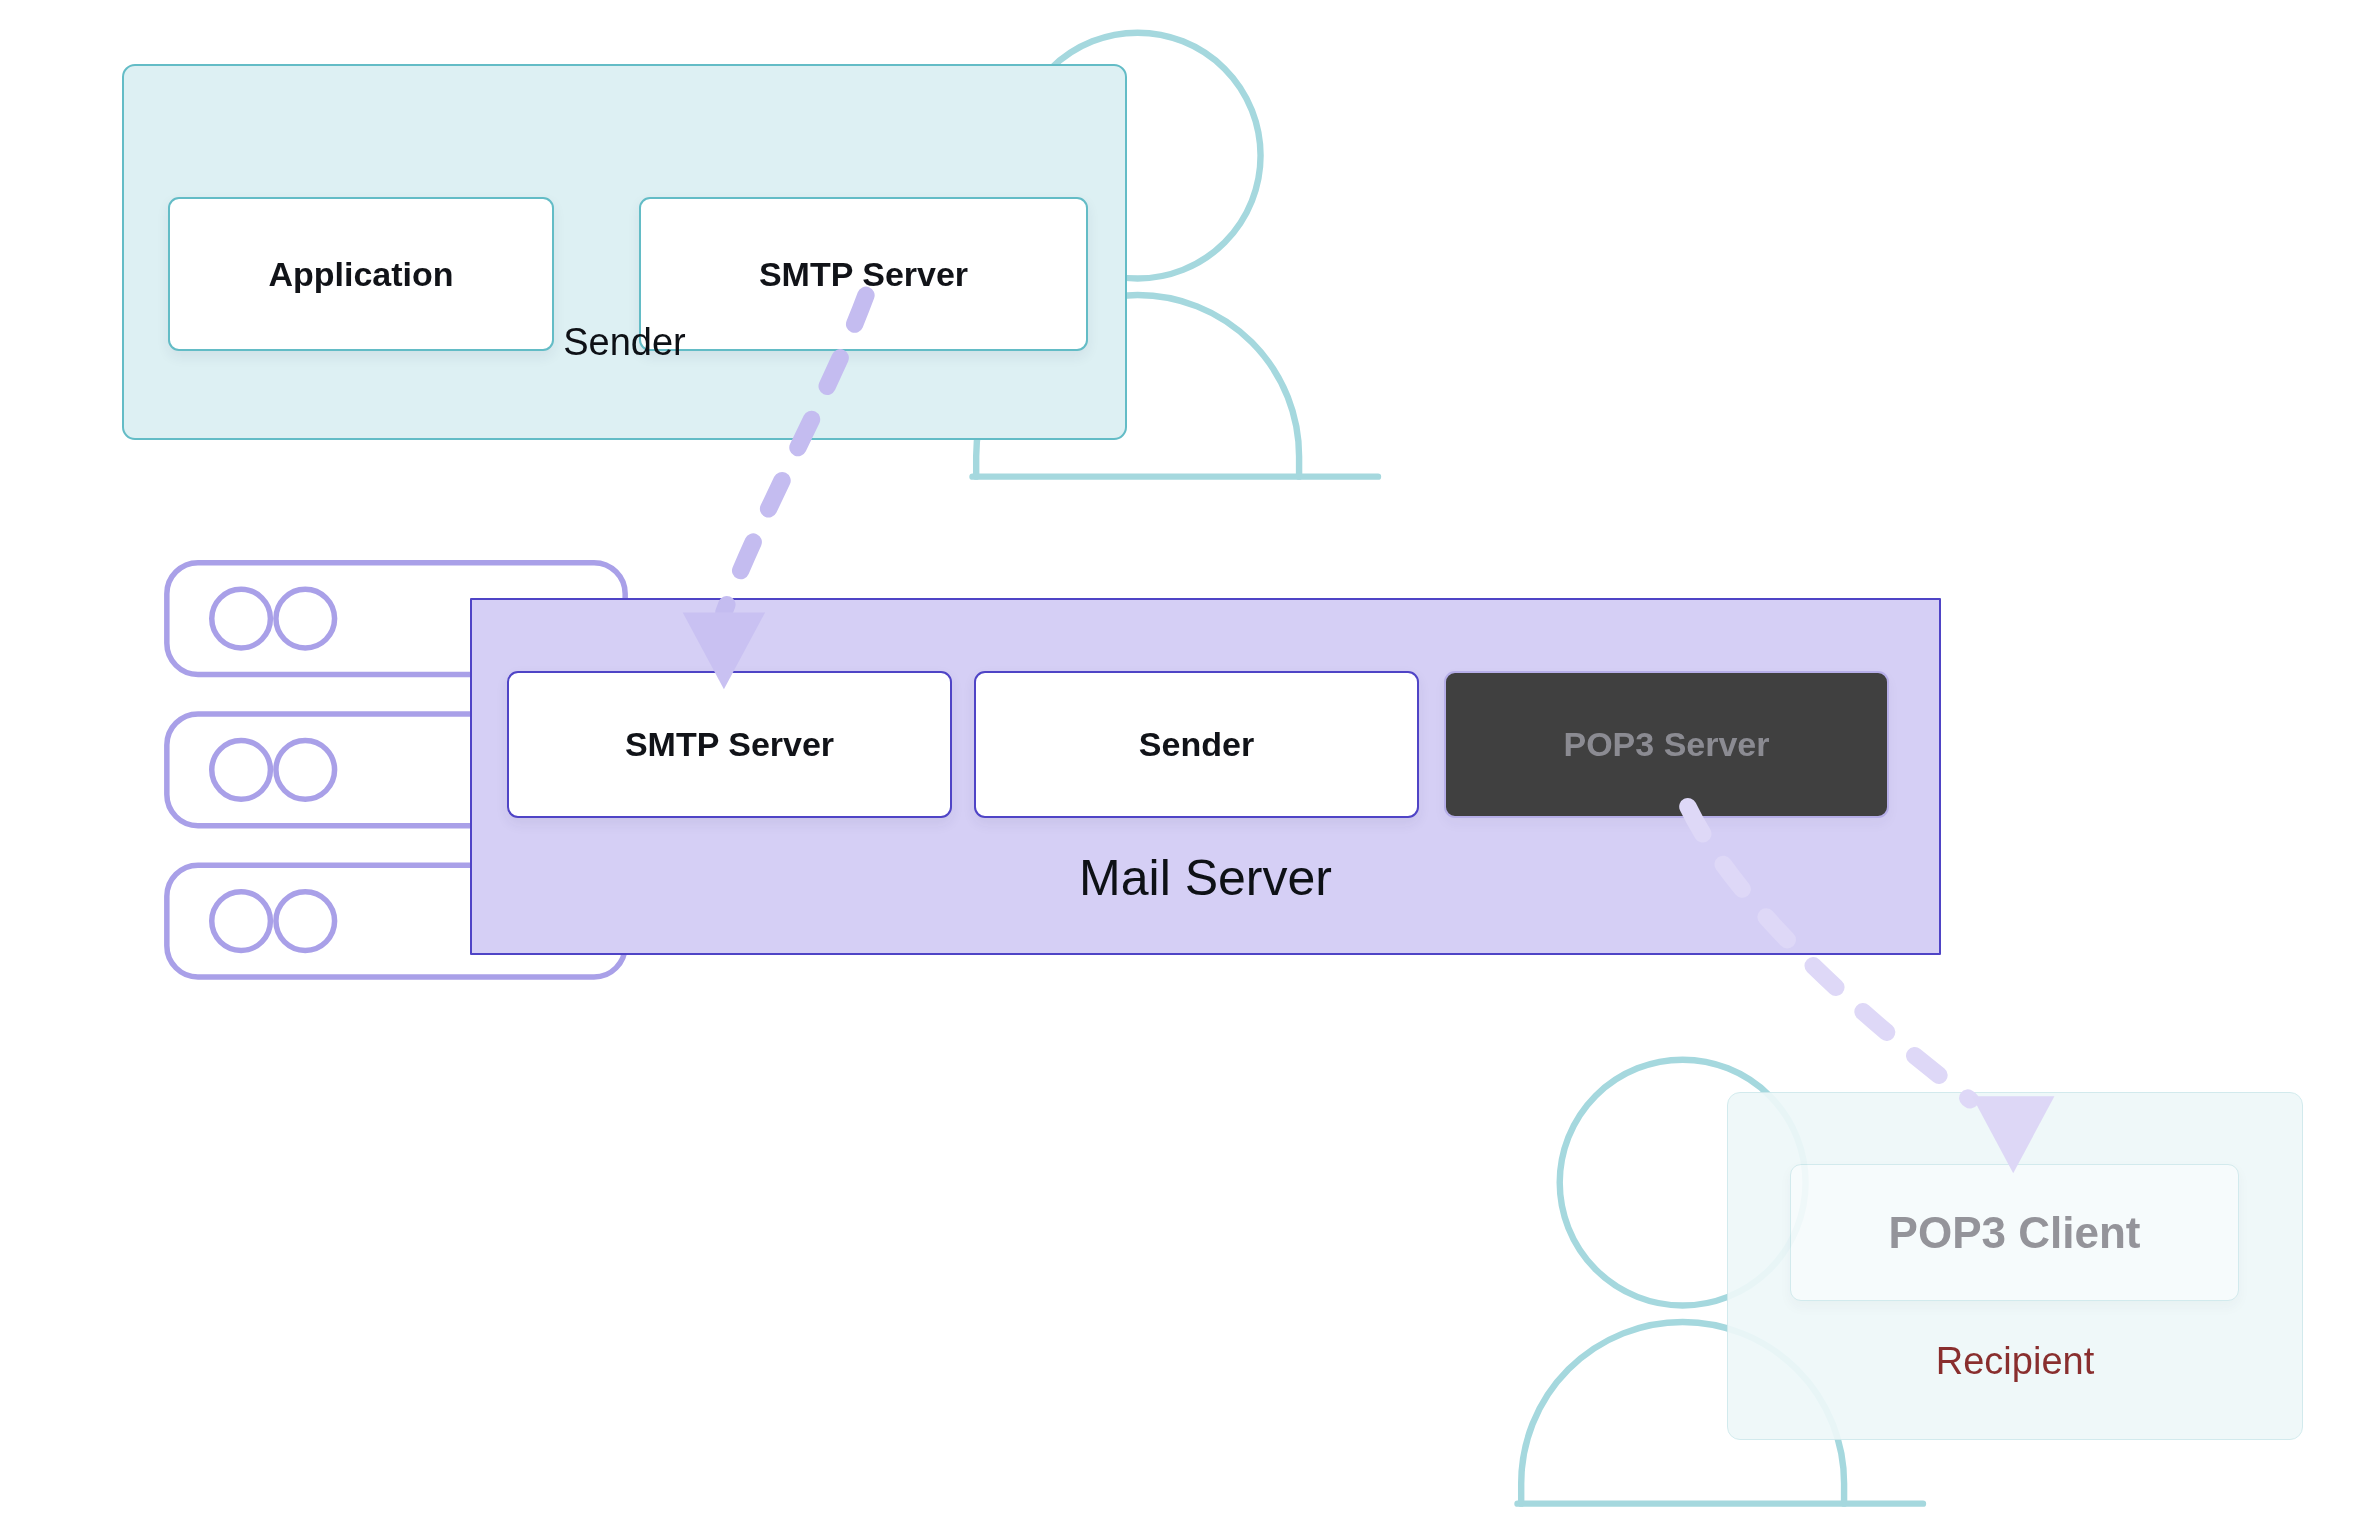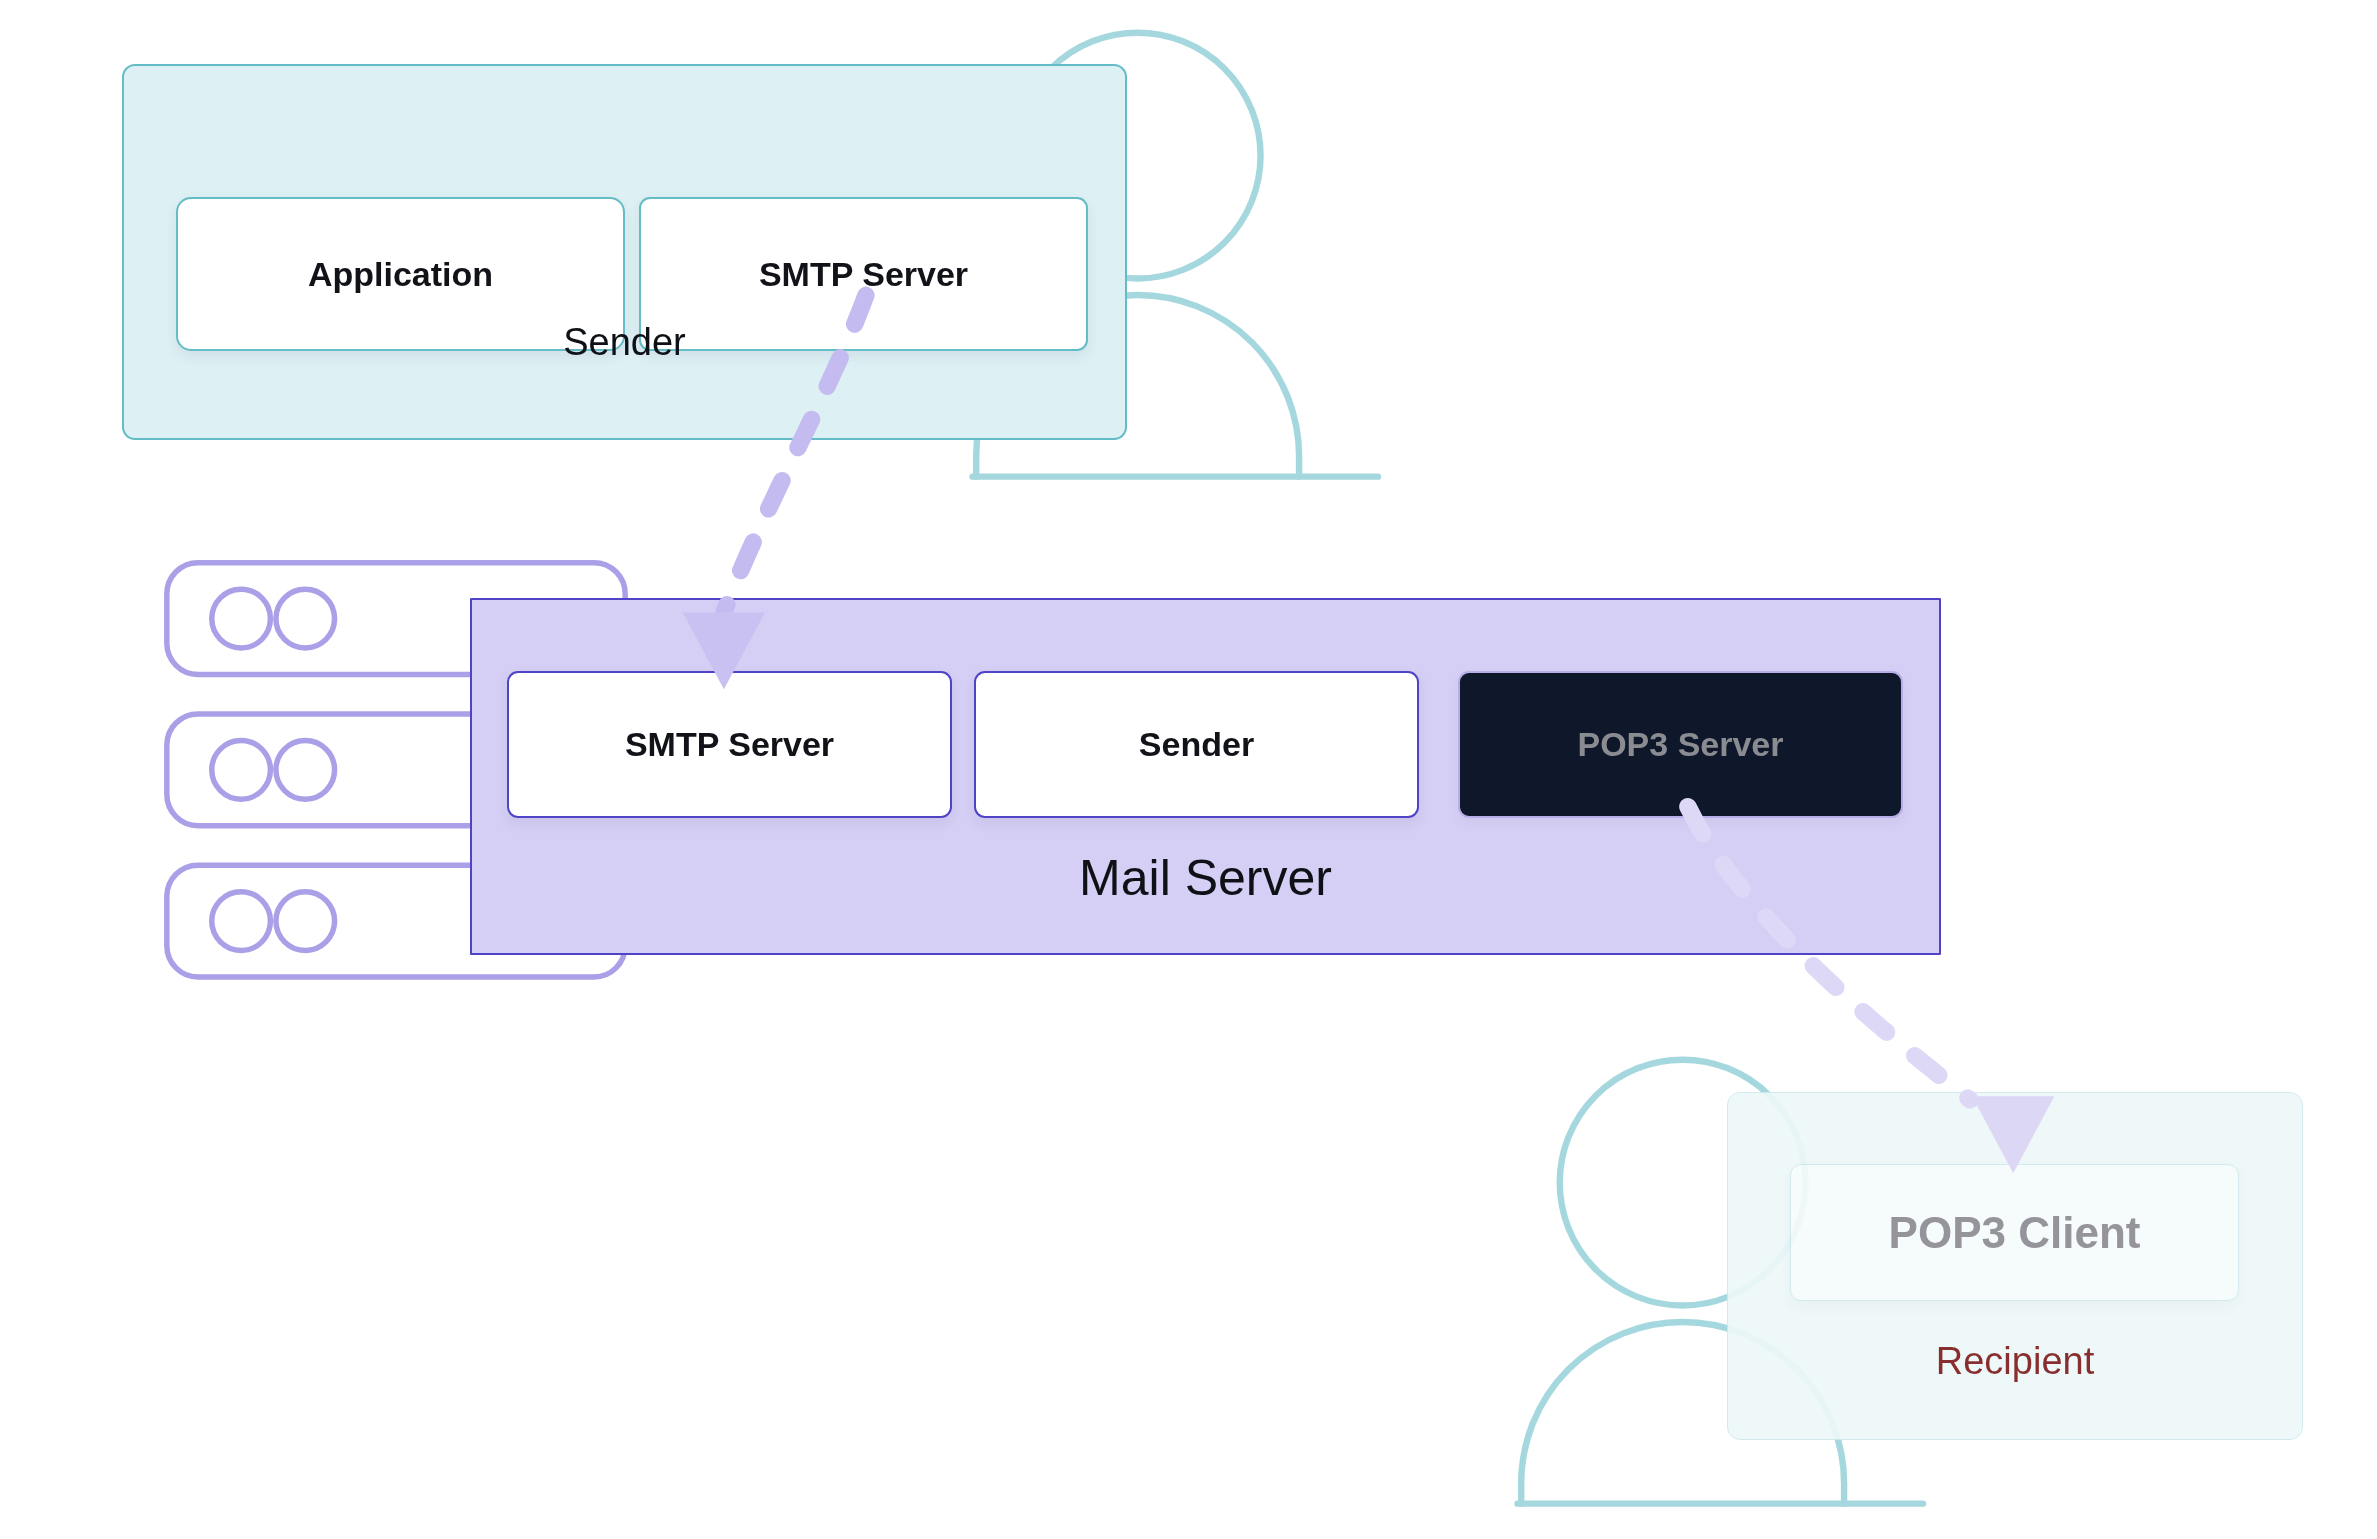--- a/index.html
+++ b/index.html
@@ -58,21 +58,21 @@
   }
   .sender-sub {
     background: #ffffff;
     border: 2.3px solid #63bcc6;
     color: #111318;
     font-size: 34px;
     font-weight: bold;
     top: 131px;
     height: 154px;
   }
-  #box-application { left: 52px;  width: 449px; border-radius: 15px; }
+  #box-application { left: 44px;  width: 386px; }
   #box-smtp-client { left: 515px; width: 449px; }
 
   
   #mailserver-group {
     left: 470px; top: 598px;
     width: 1471px; height: 357px;
     background: #d5cff5;
     border: 2.7px solid #4f44c6;
     border-radius: 1px;
     z-index: 6;
@@ -88,25 +88,24 @@
     width: 445px;
     font-size: 34px;
     font-weight: bold;
   }
   .ms-sub.active {
     background: #ffffff;
     border: 2.7px solid #4f44c6;
     color: #111318;
   }
   .ms-sub.dim {
-    background: #0f172a;
+    background: #404040;
     border: 2.3px solid #b6aee8;
     color: #8b8b92;
     box-shadow: 0 5.5px 13px rgba(40,40,80,0.04);
-    margin-left: 14px;
   }
   #box-smtp-server { left: 35px; }
   #box-mailbox     { left: 502px; }
   #box-pop3-server { left: 972px; }
 
   
   #recipient-group {
     left: 1727px; top: 1092px;
     width: 576px; height: 348px;
     background: #eef8f9;

